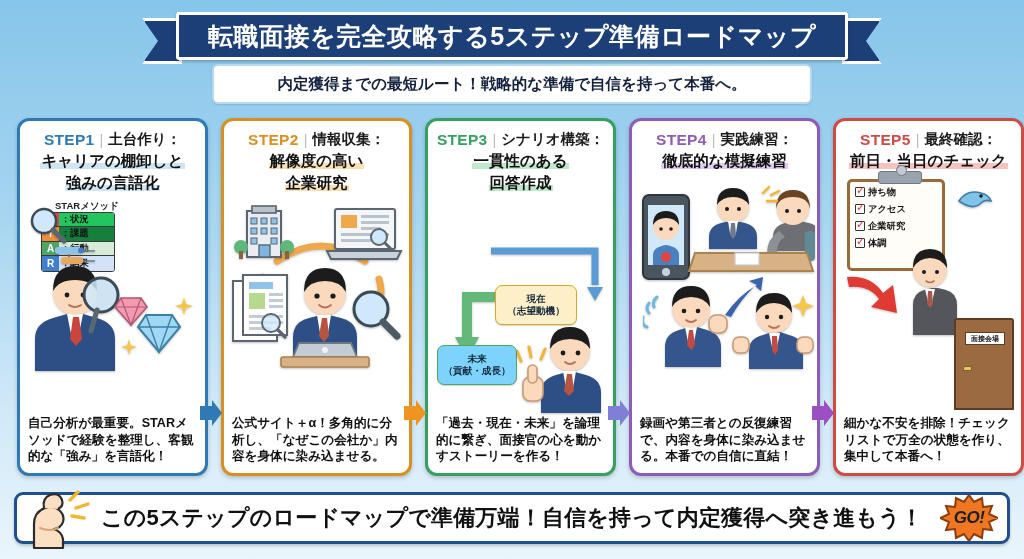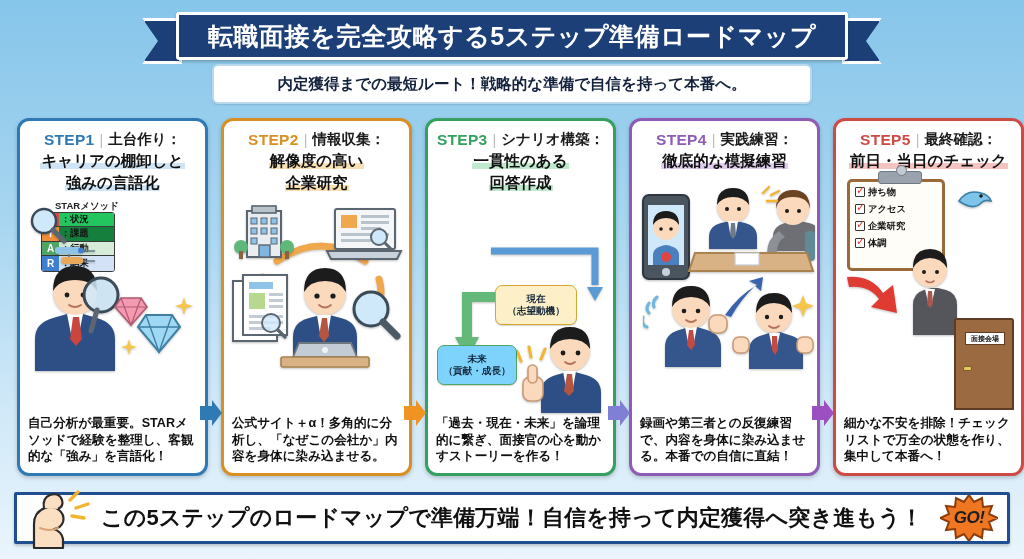--- a/index.html
+++ b/index.html
@@ -113,21 +113,21 @@
           background: #9c6a41; border: 2.5px solid #5f3d22; border-radius: 3px 3px 0 0; }
   .door-plate { position: absolute; left: 9px; top: 12px; width: 40px; height: 13px;
           background: #fff; border: 1.2px solid #5f3d22; display: flex;
           align-items: center; justify-content: center; font-size: 7px; font-weight: bold; color: #222; }
   .door-knob { position: absolute; left: 7px; top: 46px; width: 9px; height: 5px;
           background: #e8c96a; border: 1.2px solid #7a6020; border-radius: 2px; }
 
   
   .cta {
     position: absolute; left: 14px; top: 492px; width: 996px; height: 52px;
-    background: #ffffff; border: 3px solid #1f4f8f; border-radius: 2px;
+    background: #ffffff; border: 3px solid #1f4f8f; border-radius: 9px;
     display: flex; align-items: center; justify-content: center;
     box-shadow: 0 2px 3px rgba(0,0,0,.2);
   }
   .cta-text { font-size: 22px; font-weight: bold; color: #111; white-space: nowrap; letter-spacing: .2px; }
   .arm { position: absolute; left: 22px; top: 488px; width: 74px; height: 62px; }
   .go-badge {
     position: absolute; right: 26px; top: 495px; width: 58px; height: 46px;
     display: flex; align-items: center; justify-content: center;
   }
   .go-text { position: relative; z-index: 2; font-size: 17px; font-weight: bold;

